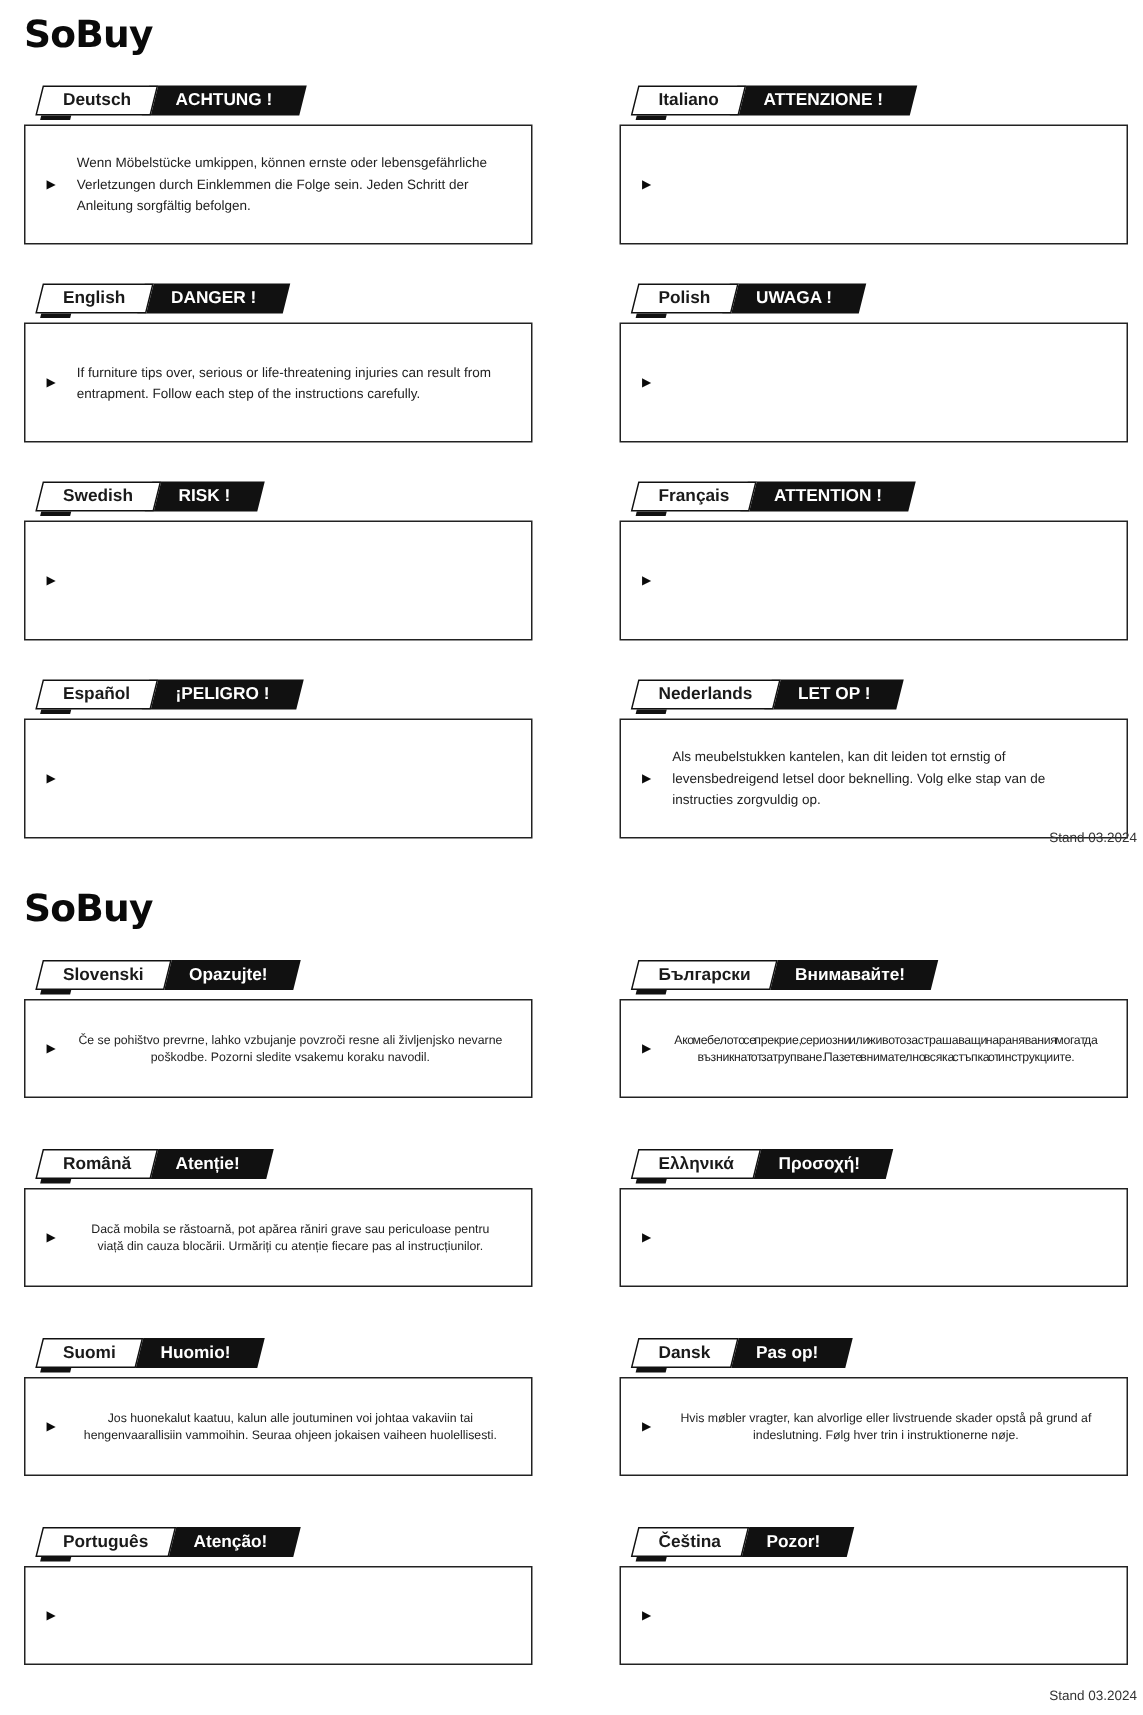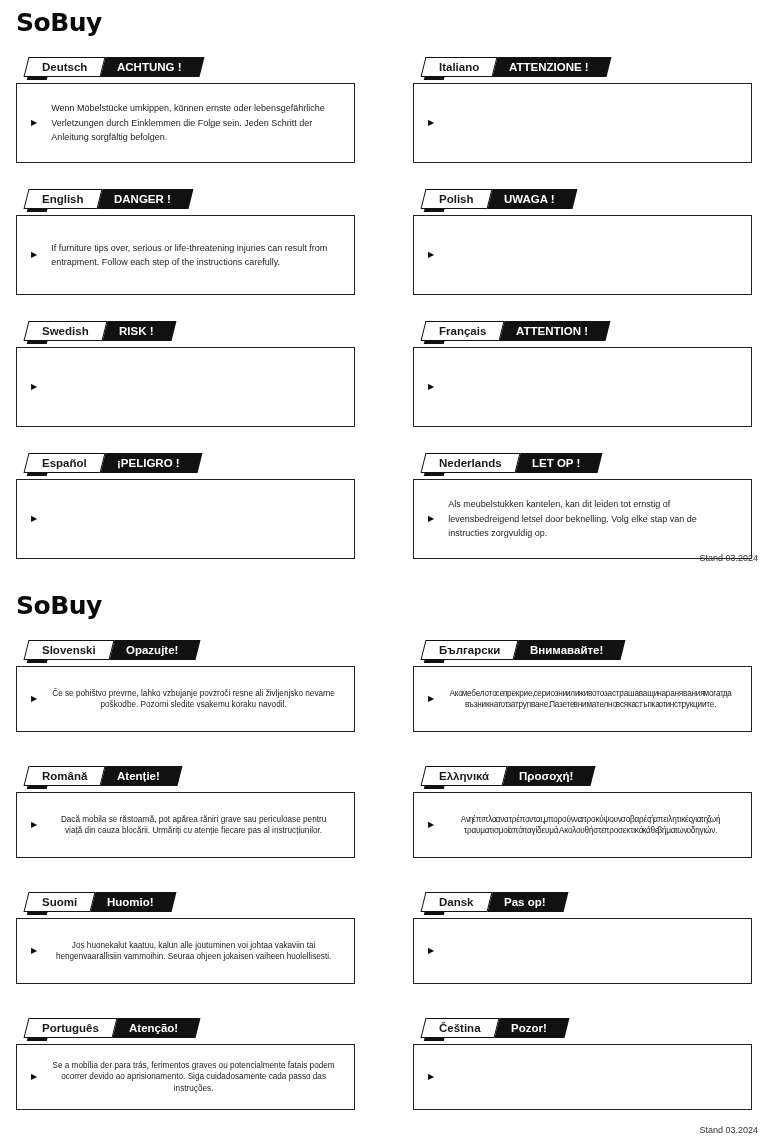--- a/index.html
+++ b/index.html
@@ -225,21 +225,20 @@
       <div class="tabs">
         <div class="tab lang-tab">
             <span>Ελληνικά</span>
           </div>
         <div class="tab warn-tab">
             <span>Προσοχή!</span>
           </div>
       </div>
       <div class="box">
         <span class="arrow">▶</span>
-        <p class="text">Αν η έπιπλα ανατρέπονται, μπορούν να προκύψουν σοβαρές ή απειλητικές για τη ζωή τραυματισμοί από παγίδευμά. Ακολουθήστε προσεκτικά κάθε βήμα των οδηγιών.</p>
       </div>
     </section>
 
     <section class="block">
       <div class="tabs">
         <div class="tab lang-tab">
             <span>Suomi</span>
           </div>
         <div class="tab warn-tab">
             <span>Huomio!</span>
@@ -255,35 +254,35 @@
       <div class="tabs">
         <div class="tab lang-tab">
             <span>Dansk</span>
           </div>
         <div class="tab warn-tab">
             <span>Pas op!</span>
           </div>
       </div>
       <div class="box">
         <span class="arrow">▶</span>
+        <p class="text">Hvis møbler vragter, kan alvorlige eller livstruende skader opstå på grund af indeslutning. Følg hver trin i instruktionerne nøje.</p>
       </div>
     </section>
 
     <section class="block">
       <div class="tabs">
         <div class="tab lang-tab">
             <span>Português</span>
           </div>
         <div class="tab warn-tab">
             <span>Atenção!</span>
           </div>
       </div>
       <div class="box">
         <span class="arrow">▶</span>
-        <p class="text">Se a mobília der para trás, ferimentos graves ou potencialmente fatais podem ocorrer devido ao aprisionamento. Siga cuidadosamente cada passo das instruções.</p>
       </div>
     </section>
 
     <section class="block">
       <div class="tabs">
         <div class="tab lang-tab">
             <span>Čeština</span>
           </div>
         <div class="tab warn-tab">
             <span>Pozor!</span>

